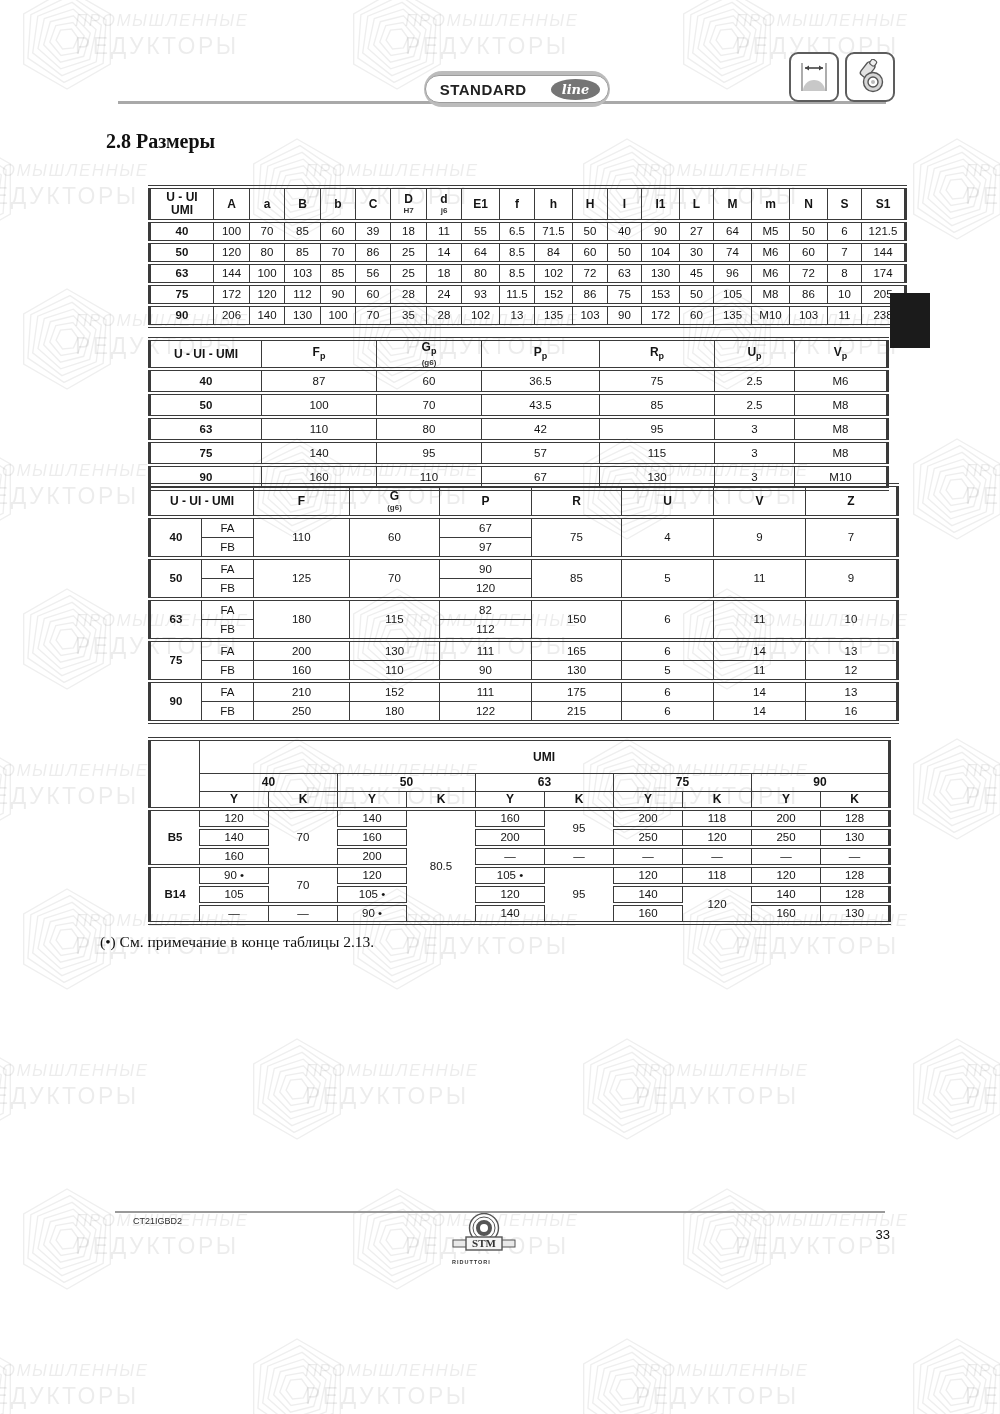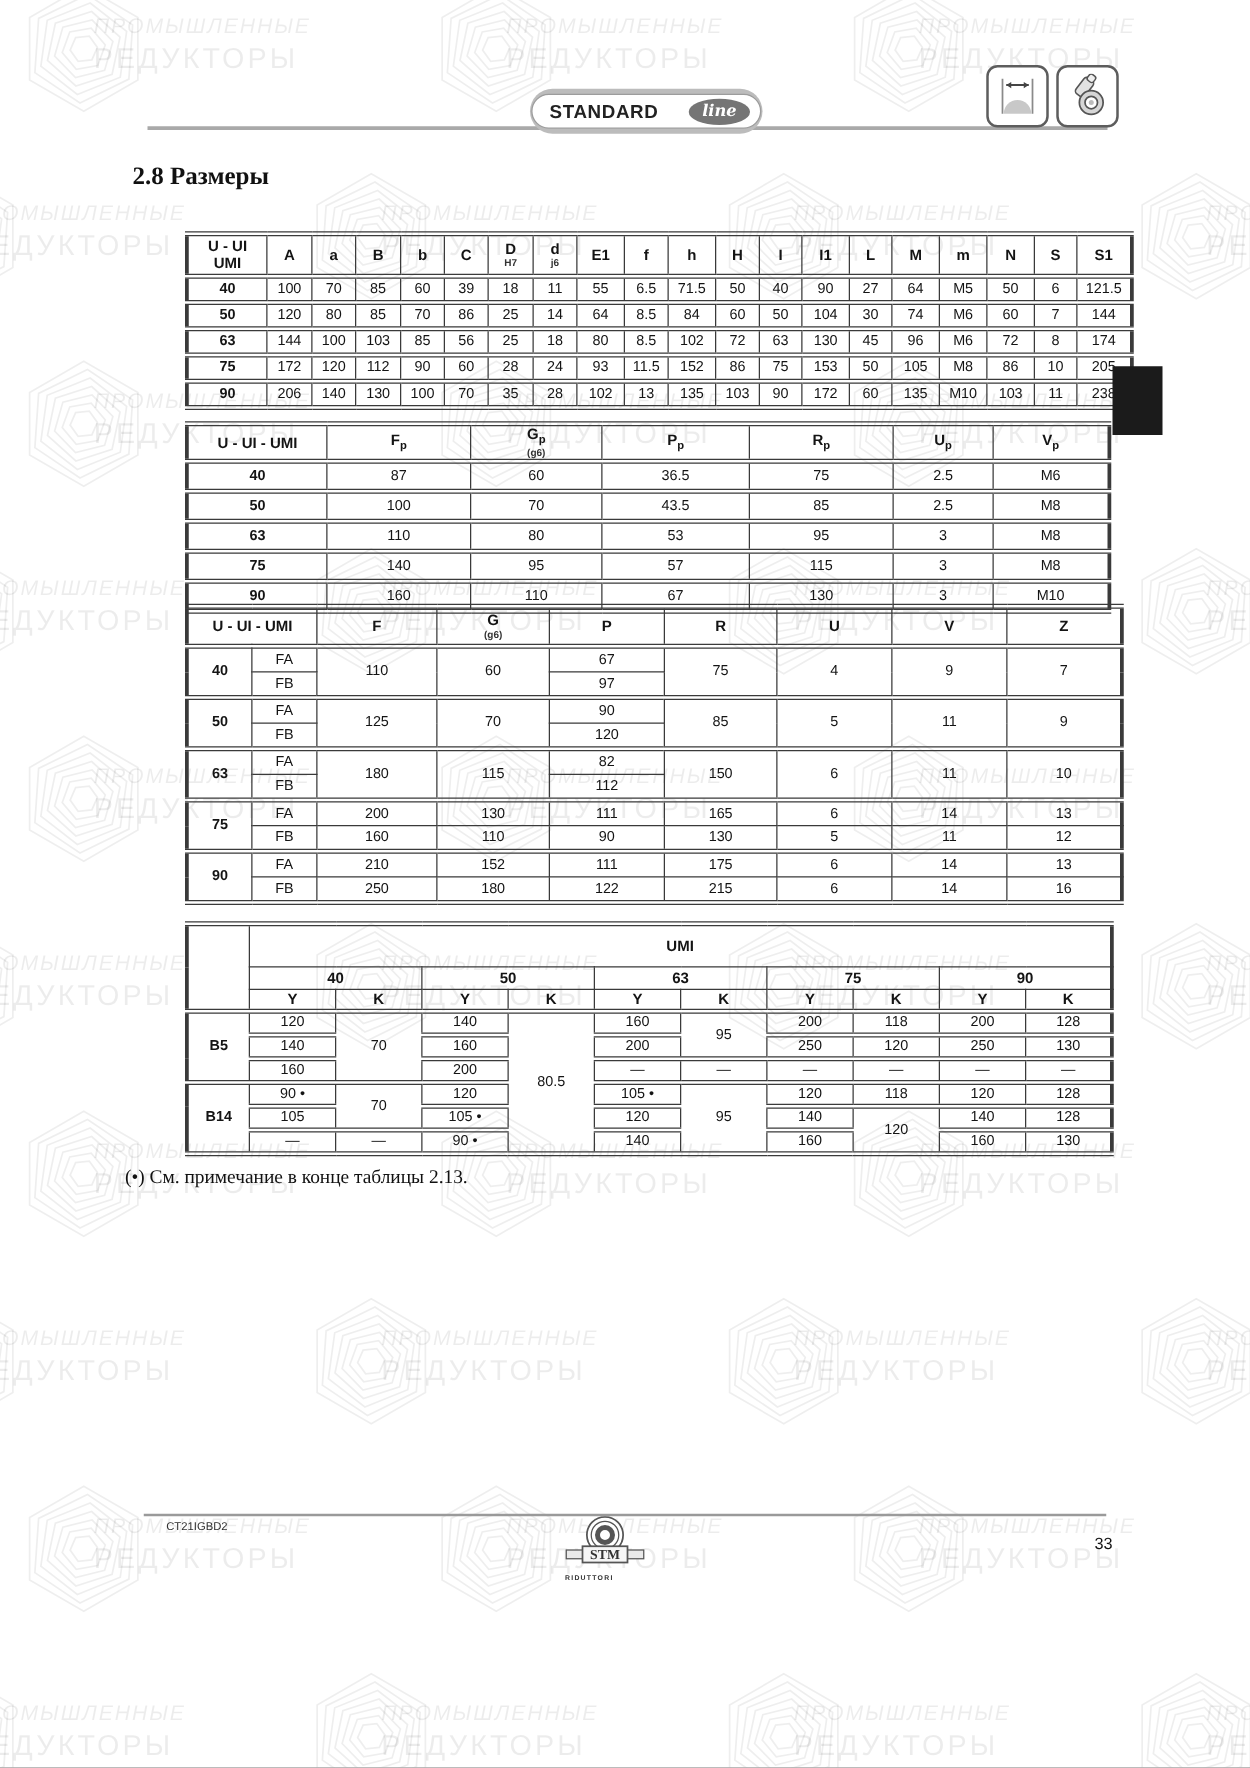--- a/index.html
+++ b/index.html
@@ -1111,21 +1111,21 @@
             <td class="b">
               <div class="cm">63</div>
             </td>
             <td>
               <div class="cm">110</div>
             </td>
             <td>
               <div class="cm">80</div>
             </td>
             <td>
-              <div class="cm">53</div>
+              <div class="cm">42</div>
             </td>
             <td>
               <div class="cm">95</div>
             </td>
             <td>
               <div class="cm">3</div>
             </td>
             <td>
               <div class="cm">M8</div>
             </td>

